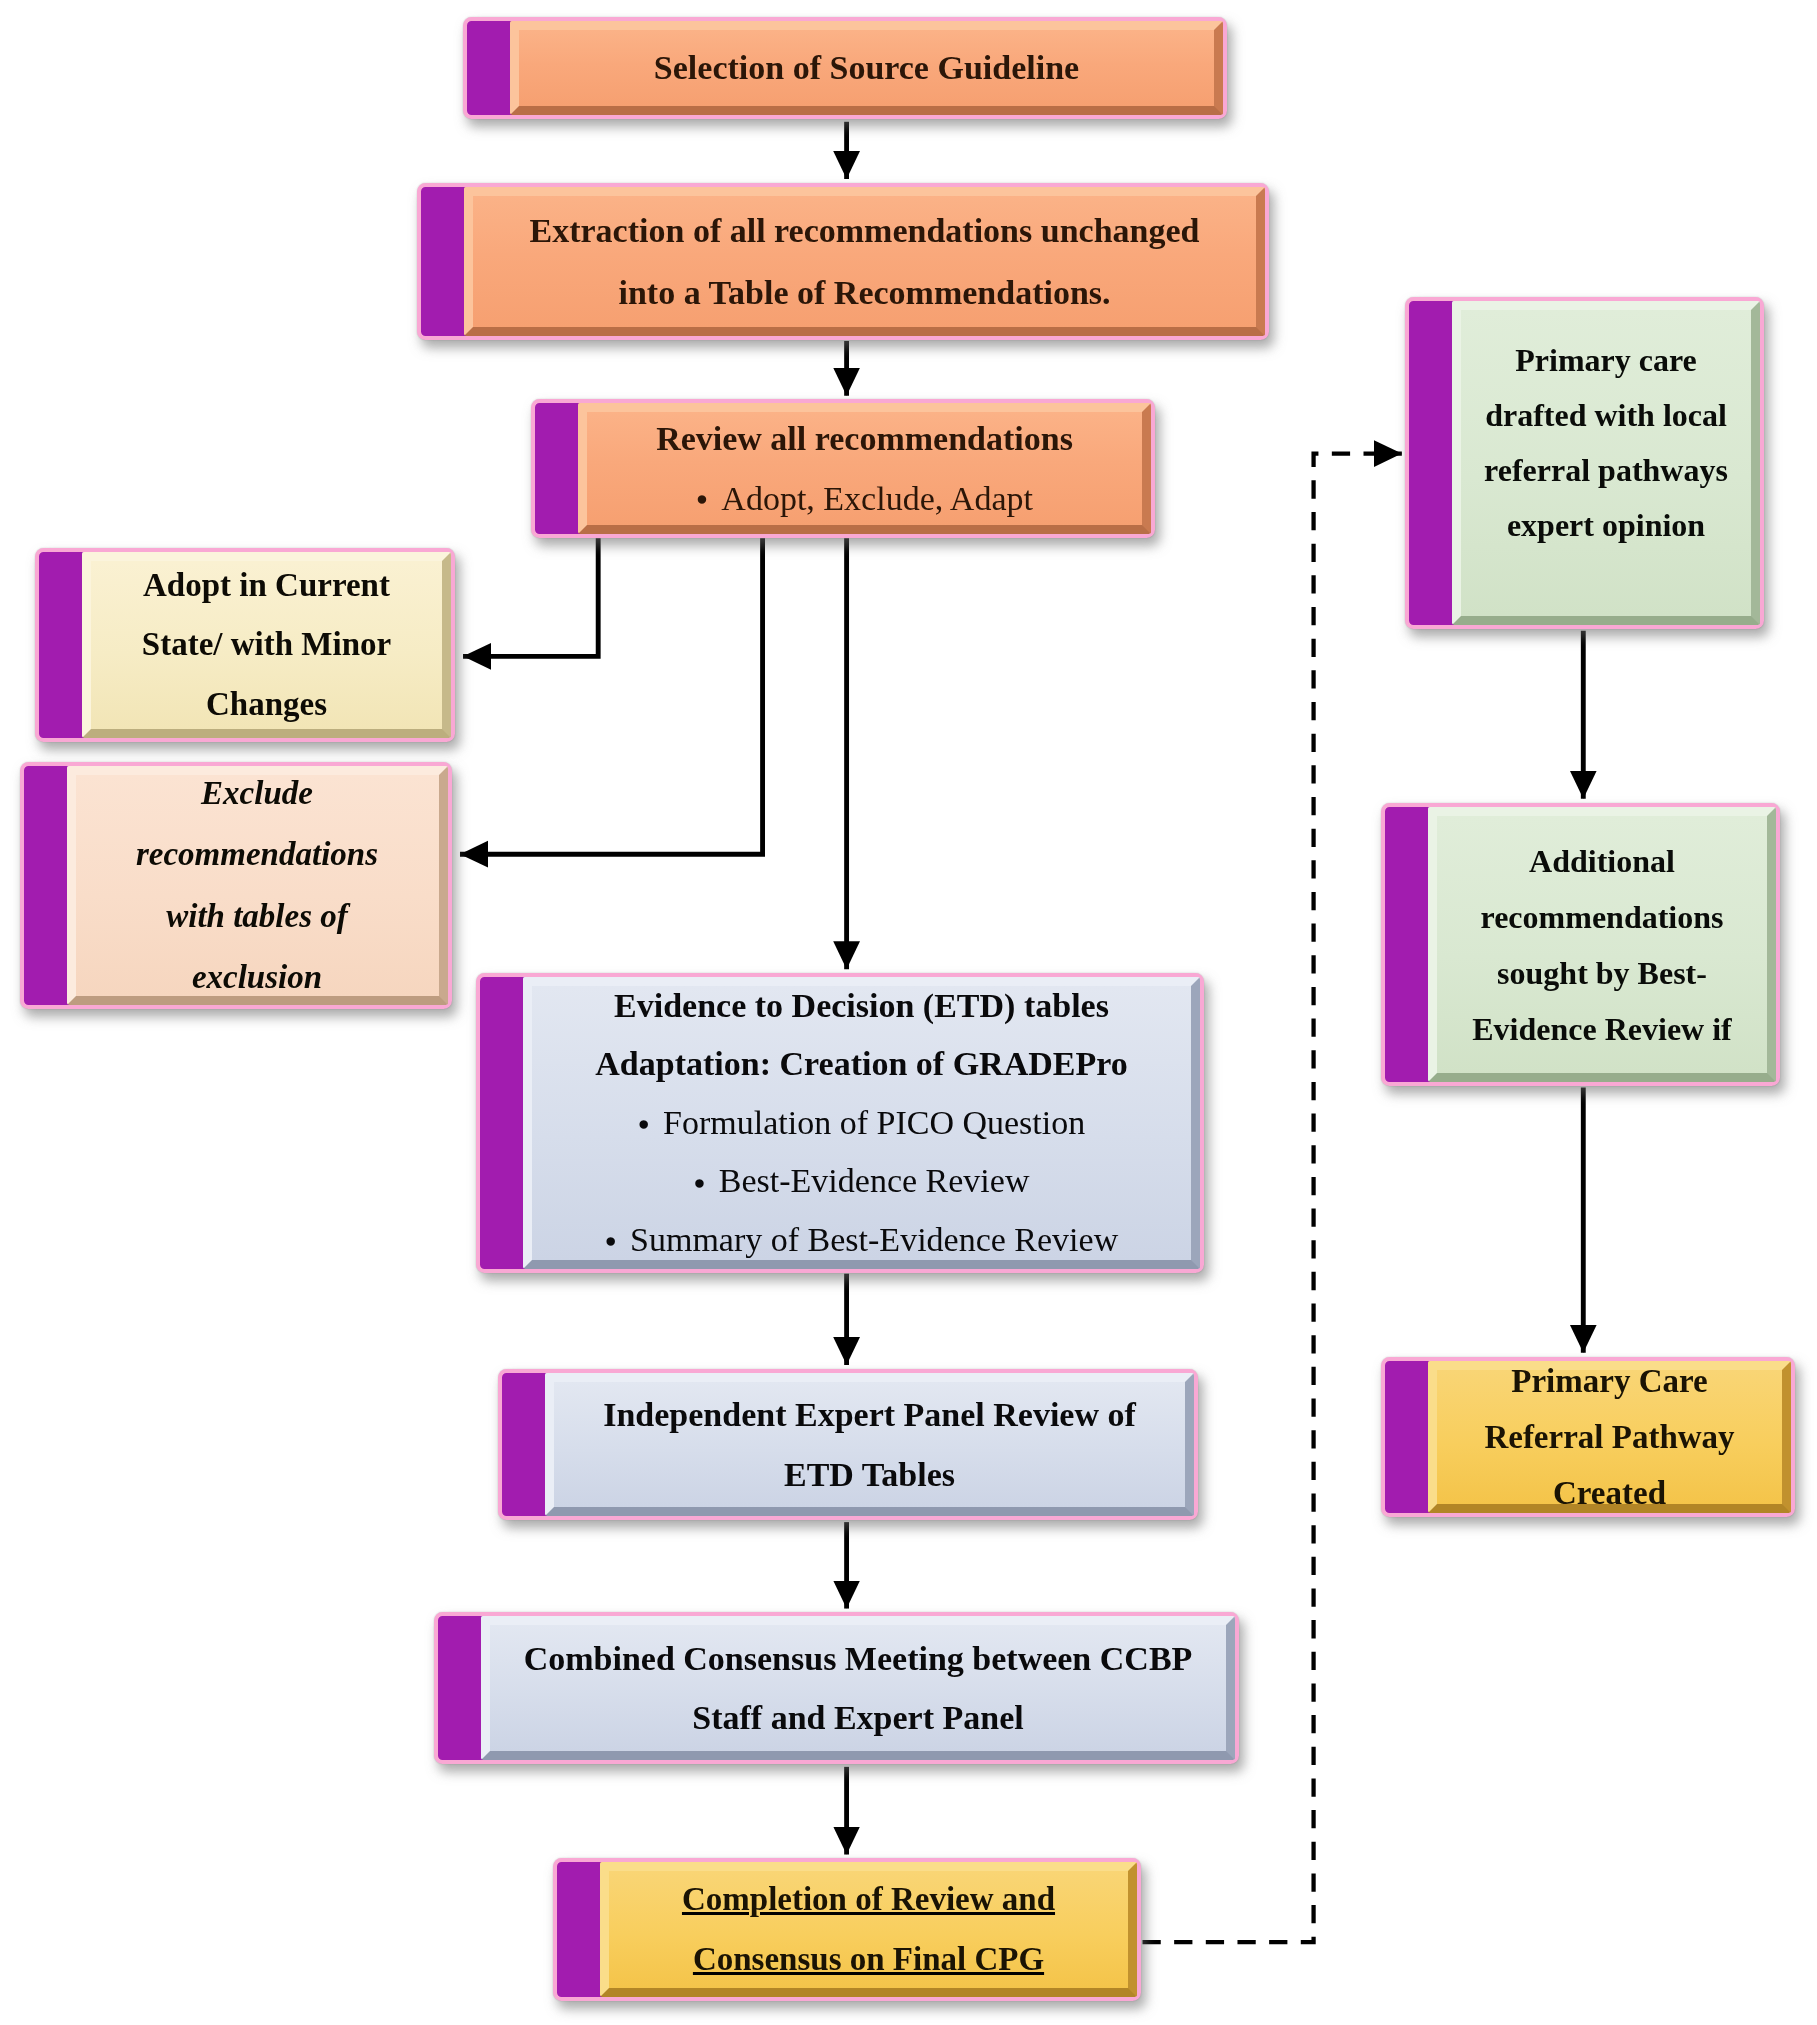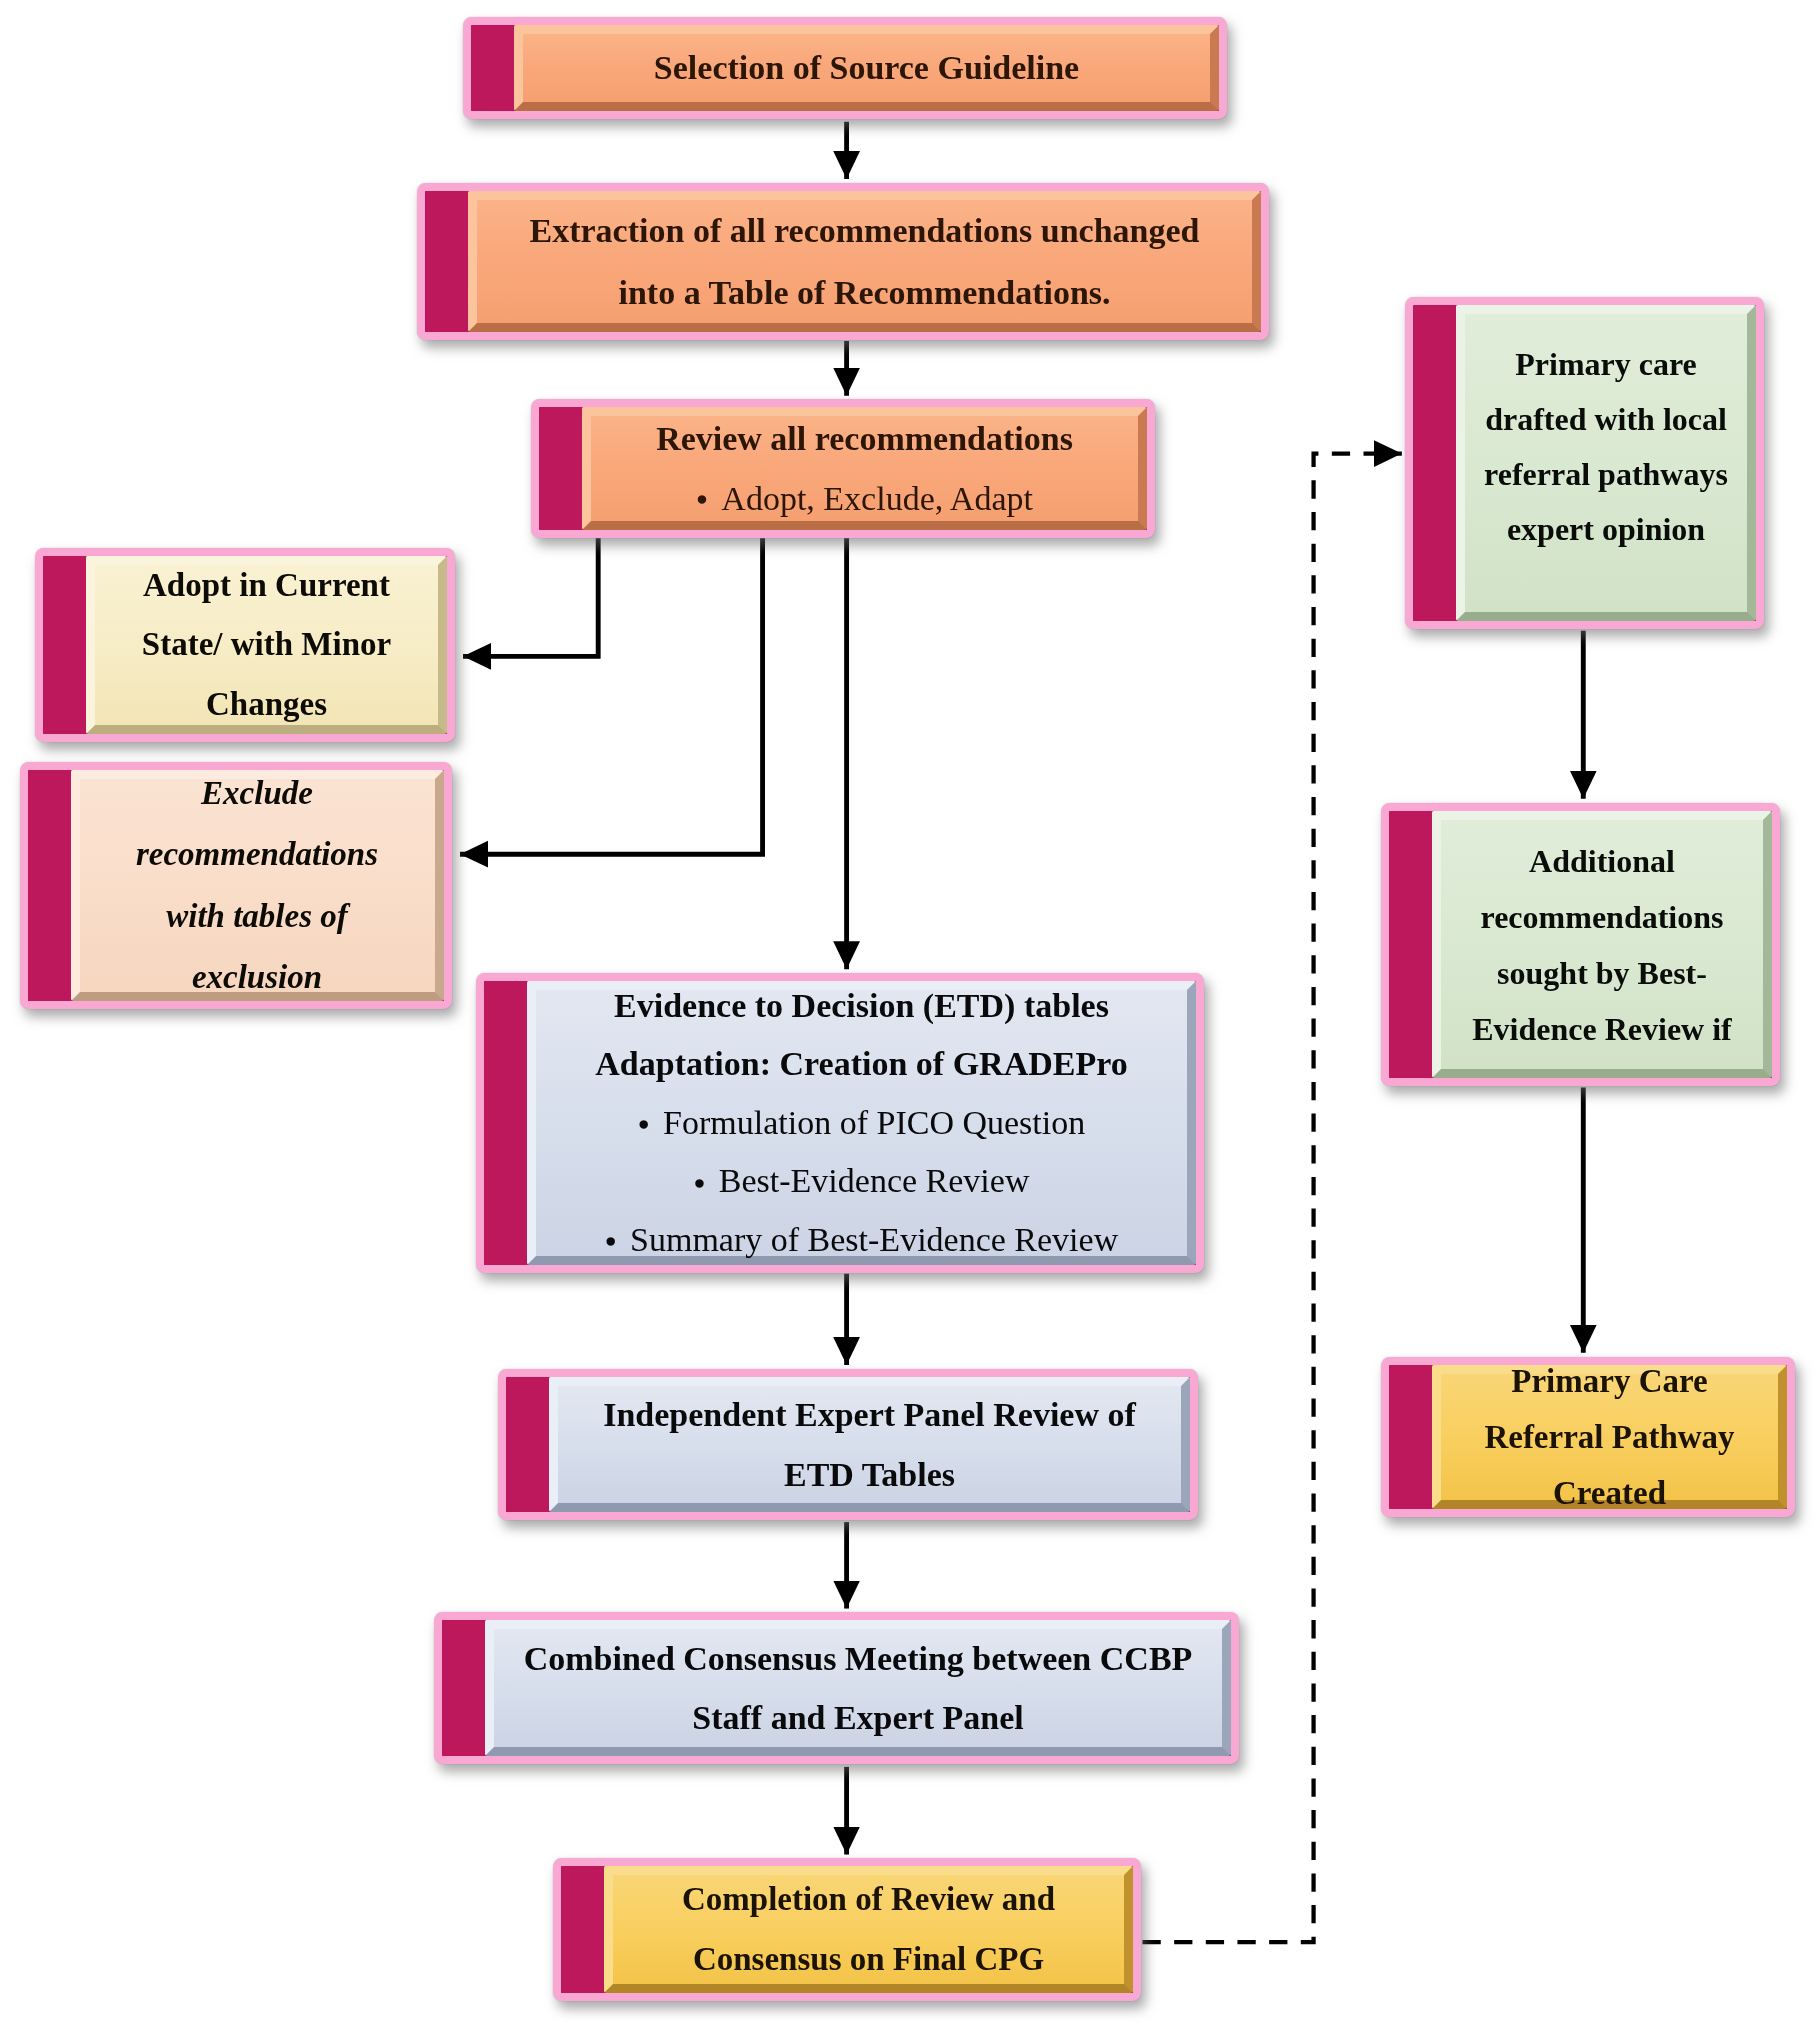--- a/index.html
+++ b/index.html
@@ -7,23 +7,23 @@
     position:relative;
     width:1818px;height:2025px;
     background:#ffffff;
     font-family:"Liberation Serif","DejaVu Serif",serif;
     overflow:hidden;
   }
   svg.wires{position:absolute;left:0;top:0;width:1818px;height:2025px;}
 
   .node{
     position:absolute;
-    border:8px solid #f9a8d4;
+    border:4px solid #f9a8d4;
     border-radius:8.5px;
-    background:#be185d;
+    background:#a21caf;
     box-shadow:0 0 1.8px rgba(0,0,0,.18), 4.9px 7.3px 12px rgba(105,105,105,.55);
     box-sizing:border-box;
     padding-left:43px;
   }
   .inner{
     width:100%;height:100%;
     box-sizing:border-box;
     border-style:solid;border-width:9px;
     border-radius:2.4px;
     display:flex;flex-direction:column;
@@ -52,21 +52,21 @@
 
   
   #node-selection      {left:463px; top:17px;  width:764px;height:102px;font-size:34px;line-height:1.4;}
   #node-extraction     {left:417px; top:183px; width:852px;height:157px;font-size:34px;line-height:1.8;}
   #node-review         {left:531px; top:399px; width:624px;height:139px;font-size:34px;line-height:1.75;}
   #node-adopt          {left:35px;  top:548px; width:420px; height:194px;font-size:33px;line-height:1.8;}
   #node-exclude        {left:19.5px;  top:762px;width:432px; height:247px;font-size:33px;line-height:1.85;font-style:italic;}
   #node-adaptation     {left:476px; top:973px;width:728px;height:300px;font-size:34px;line-height:1.72;}
   #node-panel-review   {left:498px; top:1369px;width:700px;height:151px;font-size:34px;line-height:1.75;}
   #node-consensus      {left:434px; top:1612px;width:805px;height:152px;font-size:34px;line-height:1.75;}
-  #node-completion     {left:553px; top:1858px;width:588px; height:143px;font-size:33px;line-height:1.8;}
+  #node-completion     {left:553px; top:1858px;width:588px; height:143px;font-size:33px;line-height:1.8;text-decoration:underline;}
   #node-pathways-draft {left:1405px;top:297px; width:359px; height:332px;font-size:32px;line-height:1.72;}
   #node-pathways-draft .inner{justify-content:flex-start;padding-top:23px;}
   #node-additional-recs{left:1381px;top:803px;width:399px; height:283px;font-size:32px;line-height:1.75;}
   #node-pathway-created{left:1381px;top:1357px;width:414px; height:160px;font-size:33px;line-height:1.7;}
 </style>
 </head>
 <body>
 
 <div class="canvas">
 

